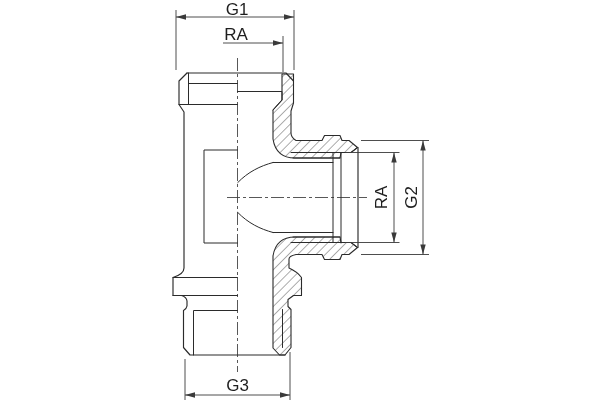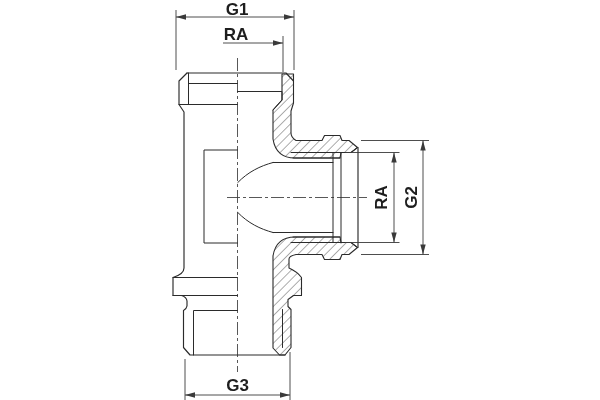--- a/index.html
+++ b/index.html
@@ -2,21 +2,21 @@
 <html style="--bg: #ffffff; --line: #2b2b2b; --dim: #3a3a3a; --text: #1e1e1e;"><head>
 <meta charset="utf-8">
 <style>
   :root{
     --bg:#ffffff;
     --line:#2b2b2b;
     --dim:#3a3a3a;
     --text:#1e1e1e;
   }
   html,body{margin:0;padding:0;background:#fff;}
-  .canvas{width:600px;height:400px;background:var(--bg);overflow:hidden;font-weight:bold;}
+  .canvas{width:600px;height:400px;background:var(--bg);overflow:hidden;}
   svg{display:block;}
   .outline{stroke:var(--line);stroke-width:1.15;fill:none;stroke-linejoin:round;stroke-linecap:round;}
   .inner{stroke:var(--line);stroke-width:1.0;fill:none;stroke-linejoin:round;stroke-linecap:round;}
   .hatched{fill:url(#hatch);stroke:var(--line);stroke-width:1.1;stroke-linejoin:round;}
   .dim{stroke:var(--dim);stroke-width:0.9;fill:none;}
   .arrow{fill:var(--dim);stroke:none;}
   .cl{stroke:var(--dim);stroke-width:0.85;fill:none;stroke-dasharray:13 3 3 3;}
   text.dimtext{font-family:"Liberation Sans",sans-serif;font-size:17px;fill:var(--text);}
 </style>
 </head>

